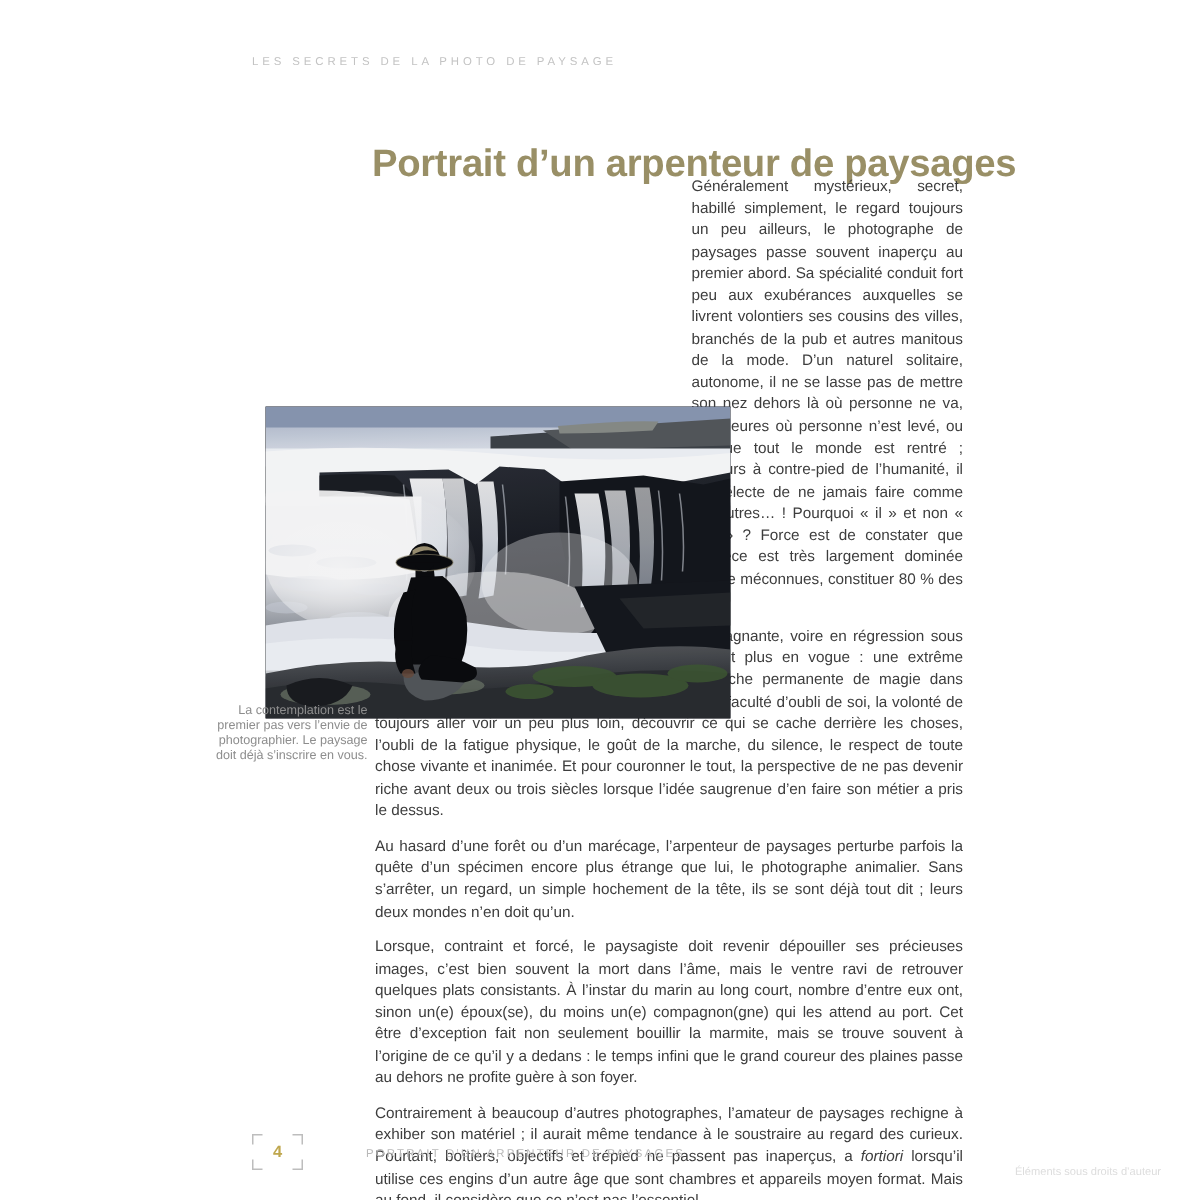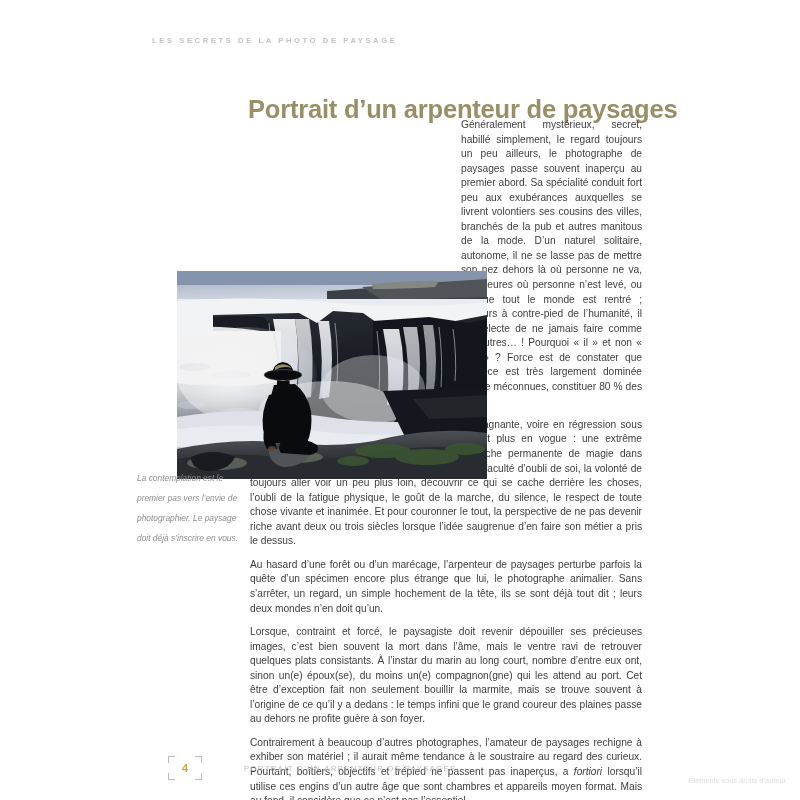--- a/index.html
+++ b/index.html
@@ -18,26 +18,26 @@
 
   .page {
     position: absolute;
     inset: 0;
     background: #ffffff;
   }
 
   
   .running-head {
     position: absolute;
-    left: 152px;
+    left: 168px;
     top: 36px;
     font-size: 7.6px;
     letter-spacing: 2.6px;
     color: #c3c3c3;
-    font-weight: 700;
+    font-weight: 400;
     white-space: nowrap;
   }
 
   
   .chapter-title {
     position: absolute;
     left: 248px;
     top: 78px;
     font-size: 25.5px;
     font-weight: 700;
@@ -88,24 +88,23 @@
     overflow: hidden;
     background: #0d1016;
   }
   .photo svg { display: block; width: 100%; height: 100%; }
 
   .photo-caption {
     position: absolute;
     left: 137px;
     top: 468px;
     width: 108px;
-    text-align: left;
+    text-align: right;
     font-size: 8.4px;
-    line-height: 20px;
-    font-style: italic;
+    line-height: 10px;
     color: #8d8d8d;
   }
 
   
   .footer {
     position: absolute;
     left: 168px;
     top: 756px;
     display: flex;
     align-items: center;
@@ -138,21 +137,21 @@
 
   .footer-title {
     font-size: 7.6px;
     letter-spacing: 1.45px;
     color: #b9b9b9;
     white-space: nowrap;
   }
 
   .copyright-notice {
     position: absolute;
-    right: 14px;
+    right: 26px;
     top: 776px;
     font-size: 7.4px;
     color: #dddddd;
     white-space: nowrap;
   }
 </style>
 </head>
 <body>
 
 <div class="page">

